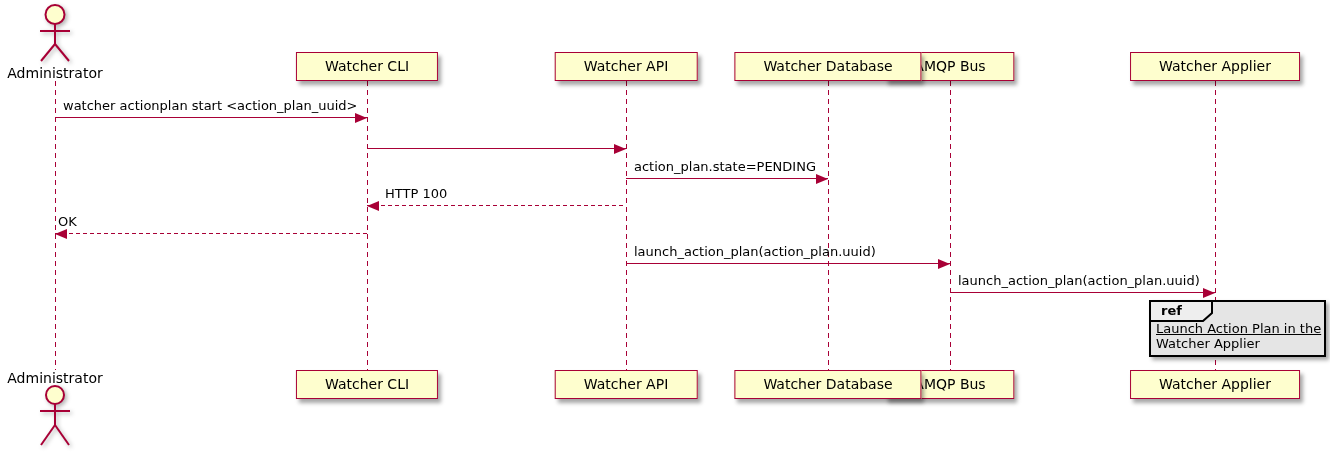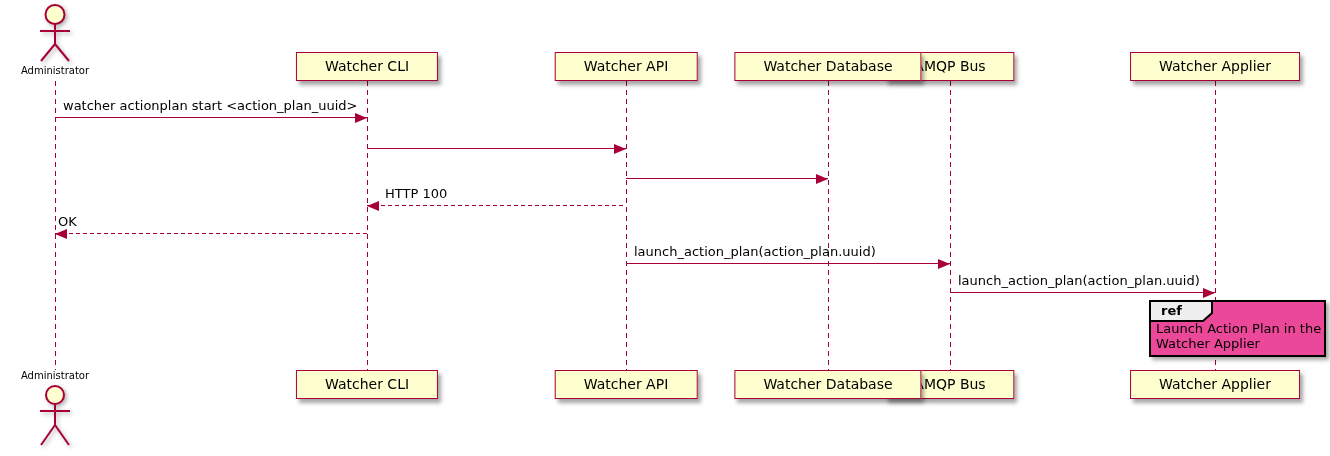--- a/index.html
+++ b/index.html
@@ -1,21 +1,21 @@
 <!DOCTYPE html>
 <html><head>
 <meta charset="utf-8">
 <style>
   html,body{margin:0;padding:0;background:#ffffff;}
   #stage{
     position:relative;width:1330px;height:456px;background:#ffffff;overflow:hidden;
     font-family:"DejaVu Sans","Liberation Sans",sans-serif;color:#000;
   }
   .actor-label{
-    position:absolute;transform:translateX(-50%);font-size:10px;white-space:nowrap;z-index:3;
+    position:absolute;transform:translateX(-50%);font-size:14px;white-space:nowrap;z-index:3;
   }
   .actor-svg{position:absolute;z-index:3;filter:drop-shadow(2.5px 2.5px 2px rgba(0,0,0,0.30));}
   .lifeline{
     position:absolute;width:1px;z-index:1;
     background:repeating-linear-gradient(to bottom,#A80036 0 5px,transparent 5px 9px);
   }
   .pbox{
     position:absolute;transform:translateX(-50%);
     background:#FEFECE;border:1.5px solid #A80036;
     padding:5px 28px;font-size:14px;line-height:17px;white-space:nowrap;
@@ -23,45 +23,46 @@
   }
   .mline{position:absolute;height:1px;z-index:2;}
   .mline.solid{background:#A80036;}
   .mline.dashed{background:repeating-linear-gradient(to right,#A80036 0 4px,transparent 4px 7px);}
   .ahead{position:absolute;width:0;height:0;border-top:5px solid transparent;border-bottom:5px solid transparent;z-index:2;}
   .ahead.right{border-left:12px solid #A80036;}
   .ahead.left{border-right:12px solid #A80036;}
   .mlabel{position:absolute;font-size:13px;line-height:15px;white-space:nowrap;z-index:2;text-align:right;}
   .ref{
     position:absolute;left:1149px;top:300px;width:177px;height:57px;box-sizing:border-box;
-    background:#ec4899;border:2px solid #000;z-index:5;
+    background:#e5e5e5;border:2px solid #000;z-index:5;
     box-shadow:3px 3px 4px rgba(0,0,0,0.35);
   }
   .ref-tab-shape{position:absolute;left:-2px;top:-2px;}
   .ref-keyword{position:absolute;left:10px;top:1px;font-size:13px;font-weight:bold;z-index:6;}
   .ref-line{position:absolute;left:5px;font-size:13px;line-height:14px;white-space:nowrap;}
-  .ref-line.l1{top:20px;}
+  .ref-line.l1{top:20px;text-decoration:underline;}
   .ref-line.l2{top:35px;}
 </style>
 </head>
 <body>
 
 <div id="stage">
     <div class="mlabel" style="left: 958px; top: 273px;">launch_action_plan(action_plan.uuid)</div>
     <div class="ahead right" style="left: 1203px; top: 287.5px;"></div>
     <div class="mline solid" style="left: 950px; top: 292px; width: 265px;"></div>
     <div class="mlabel" style="left: 634px; top: 244px;">launch_action_plan(action_plan.uuid)</div>
     <div class="ahead right" style="left: 938px; top: 258.5px;"></div>
     <div class="mline solid" style="left: 626px; top: 263px; width: 324px;"></div>
     <div class="mlabel" style="left: 58px; top: 214px;">OK</div>
     <div class="ahead left" style="left: 55px; top: 228.5px;"></div>
     <div class="mline dashed" style="left: 55px; top: 233px; width: 312px;"></div>
     <div class="mlabel" style="left: 385px; top: 186px;">HTTP 100</div>
     <div class="ahead left" style="left: 367px; top: 200.5px;"></div>
     <div class="mline dashed" style="left: 367px; top: 205px; width: 259px;"></div>
+    <div class="mlabel" style="left: 634px; top: 159px;">action_plan.state=PENDING</div>
     <div class="ahead right" style="left: 816px; top: 173.5px;"></div>
     <div class="mline solid" style="left: 626px; top: 178px; width: 202px;"></div>
     <div class="ahead right" style="left: 614px; top: 143.5px;"></div>
     <div class="mline solid" style="left: 367px; top: 148px; width: 259px;"></div>
     <div class="mlabel" style="left: 63px; top: 98px;">watcher actionplan start &lt;action_plan_uuid&gt;</div>
     <div class="ahead right" style="left: 355px; top: 112.5px;"></div>
     <div class="mline solid" style="left: 55px; top: 117px; width: 312px;"></div>
     <div class="pbox" style="left: 1215px; top: 370px;">Watcher Applier</div>
     <div class="pbox" style="left: 1215px; top: 52px;">Watcher Applier</div>
     <div class="pbox" style="left: 950px; top: 370px;">AMQP Bus</div>

